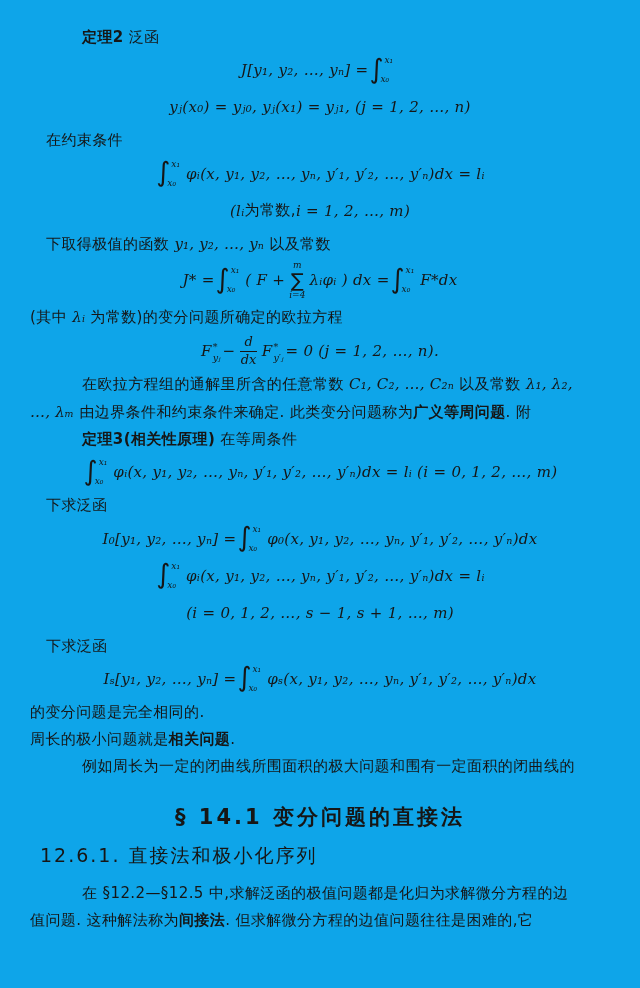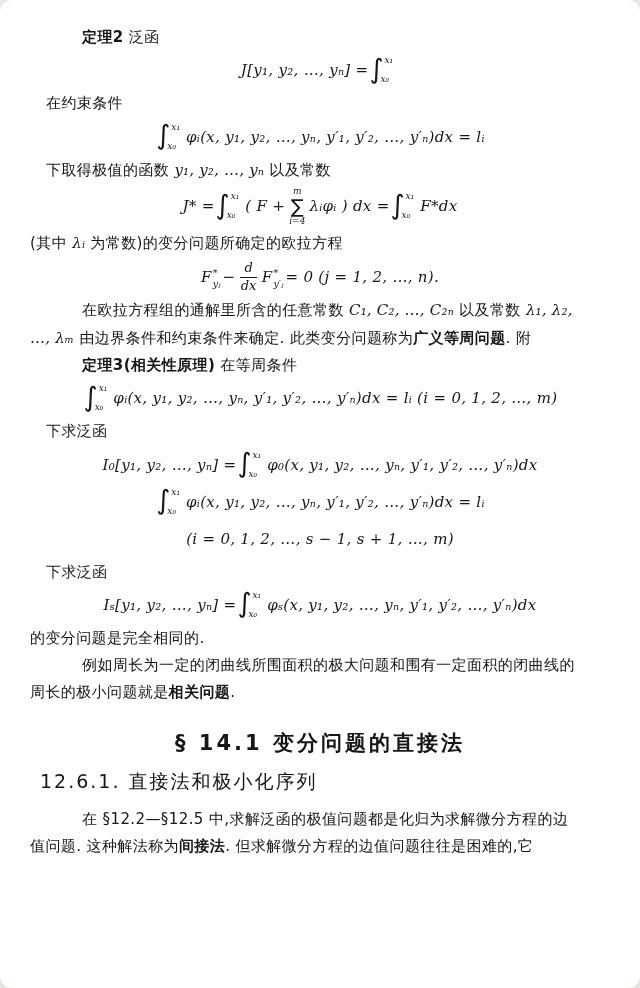--- a/index.html
+++ b/index.html
@@ -4,26 +4,25 @@
 <style>
   html,body{margin:0;padding:0;}
   body{
     background:#e9e7e2;
     font-family:"DejaVu Sans","Liberation Sans",sans-serif;
   }
   .page{
     position:relative;
     width:640px;height:988px;
     margin:0 auto;
-    background:#ffffff;
+    background:#0ea5e9;
     color:#161616;
     box-sizing:border-box;
     padding:22px 30px 16px 30px;
     overflow:hidden;
-    border-radius:12px;
   }
   
   .t{
     font-size:15px;
     line-height:1.62;
     margin:3px 0;
     white-space:nowrap;
     letter-spacing:.4px;
   }
   .ind0{padding-left:0;}
@@ -98,30 +97,38 @@
       <div class="fm">
         <span class="mt">J[y₁, y₂, …, yₙ] = </span>
         <span class="int">
           <span class="isign">∫</span>
           <span class="ilims">
             <span class="iup">x₁</span>
             <span class="ilo">x₀</span>
           </span>
         </span>
       </div>
+      <div class="fm">
+        <span class="mt">yⱼ(x₀) = yⱼ₀,  yⱼ(x₁) = yⱼ₁,   (j = 1, 2, …, n)</span>
+      </div>
       <div class="t ind1"><span>在约束条件</span></div>
       <div class="fm">
         <span class="int">
           <span class="isign">∫</span>
           <span class="ilims">
             <span class="iup">x₁</span>
             <span class="ilo">x₀</span>
           </span>
         </span>
         <span class="mt">φᵢ(x, y₁, y₂, …, yₙ, y′₁, y′₂, …, y′ₙ)dx = lᵢ</span>
+      </div>
+      <div class="fm">
+        <span class="mt">(lᵢ </span>
+        <span class="cn">为常数,</span>
+        <span class="mt">  i = 1, 2, …, m)</span>
       </div>
       <div class="t ind1"><span>下取得极值的函数 </span><span class="mi">y₁, y₂, …, yₙ</span><span> 以及常数</span></div>
       <div class="fm">
         <span class="mt">J* = </span>
         <span class="int">
           <span class="isign">∫</span>
           <span class="ilims">
             <span class="iup">x₁</span>
             <span class="ilo">x₀</span>
           </span>
@@ -205,22 +212,22 @@
         <span class="int">
           <span class="isign">∫</span>
           <span class="ilims">
             <span class="iup">x₁</span>
             <span class="ilo">x₀</span>
           </span>
         </span>
         <span class="mt">φₛ(x, y₁, y₂, …, yₙ, y′₁, y′₂, …, y′ₙ)dx</span>
       </div>
       <div class="t ind0"><span>的变分问题是完全相同的.</span></div>
+      <div class="t ind0"><span>周长的极小问题就是</span><span class="b">相关问题</span><span>.</span></div>
       <div class="t ind2"><span>例如周长为一定的闭曲线所围面积的极大问题和围有一定面积的闭曲线的</span></div>
-      <div class="t ind0"><span>周长的极小问题就是</span><span class="b">相关问题</span><span>.</span></div>
     </div>
   <div class="h1">§ 14.1  变分问题的直接法</div>
   <div class="h2">12.6.1. 直接法和极小化序列</div>
   <div>
       <div class="t ind2"><span>在 §12.2—§12.5 中,求解泛函的极值问题都是化归为求解微分方程的边</span></div>
       <div class="t ind0"><span>值问题.  这种解法称为</span><span class="b">间接法</span><span>.  但求解微分方程的边值问题往往是困难的,它</span></div>
     </div>
 
 </div>
 

